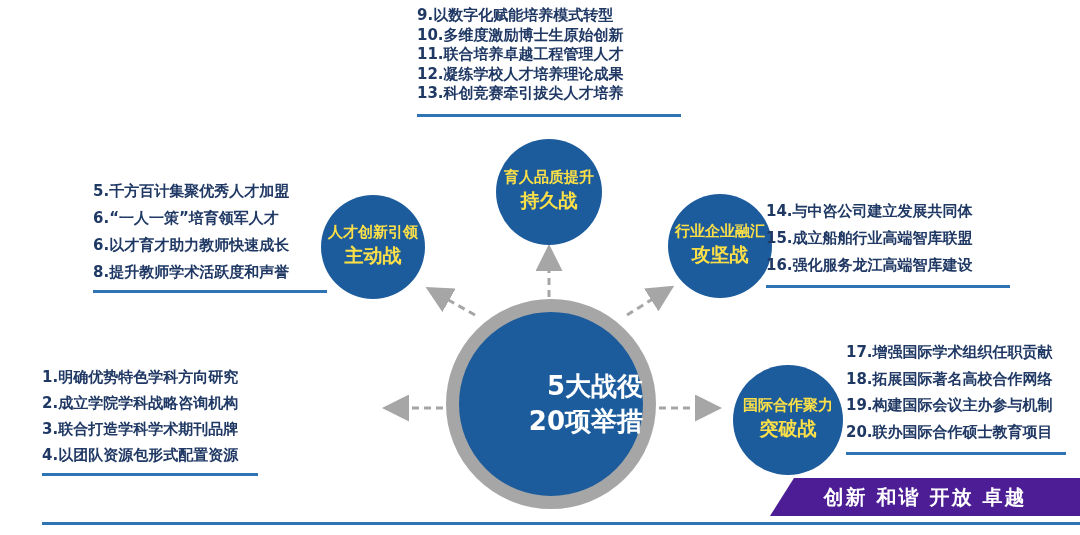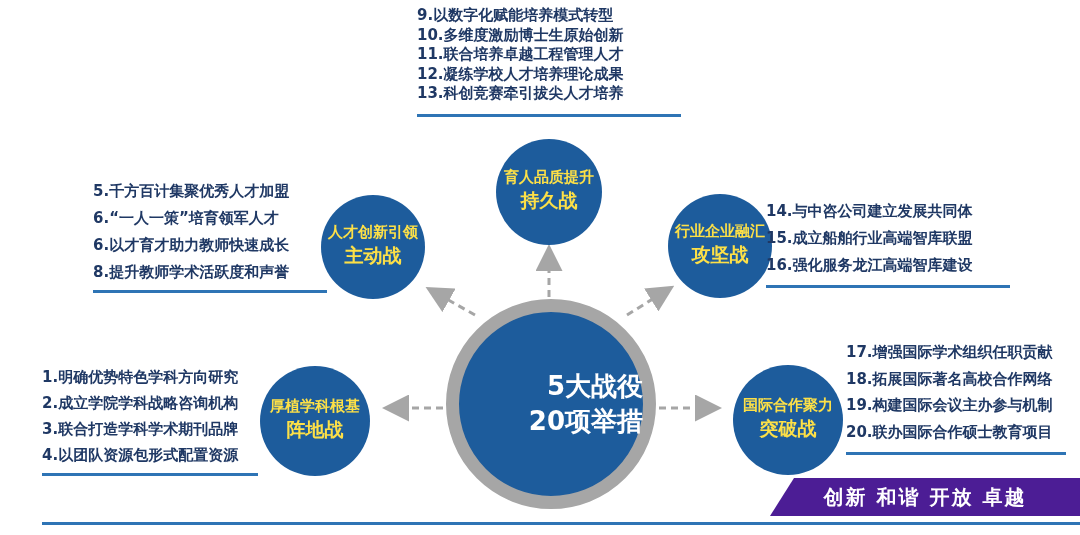--- a/index.html
+++ b/index.html
@@ -128,24 +128,20 @@
     <span class="s">持久战</span>
   </div>
   <div class="circle c-upperleft">
     <span class="t">人才创新引领</span>
     <span class="s">主动战</span>
   </div>
   <div class="circle c-upperright">
     <span class="t">行业企业融汇</span>
     <span class="s">攻坚战</span>
   </div>
-  <div class="circle c-lowerleft">
-    <span class="t">厚植学科根基</span>
-    <span class="s">阵地战</span>
-  </div>
   <div class="circle c-lowerright">
     <span class="t">国际合作聚力</span>
     <span class="s">突破战</span>
   </div>
 
   <div class="list l-top">
     <span class="li">9.以数字化赋能培养模式转型</span>
     <span class="li">10.多维度激励博士生原始创新</span>
     <span class="li">11.联合培养卓越工程管理人才</span>
     <span class="li">12.凝练学校人才培养理论成果</span>

